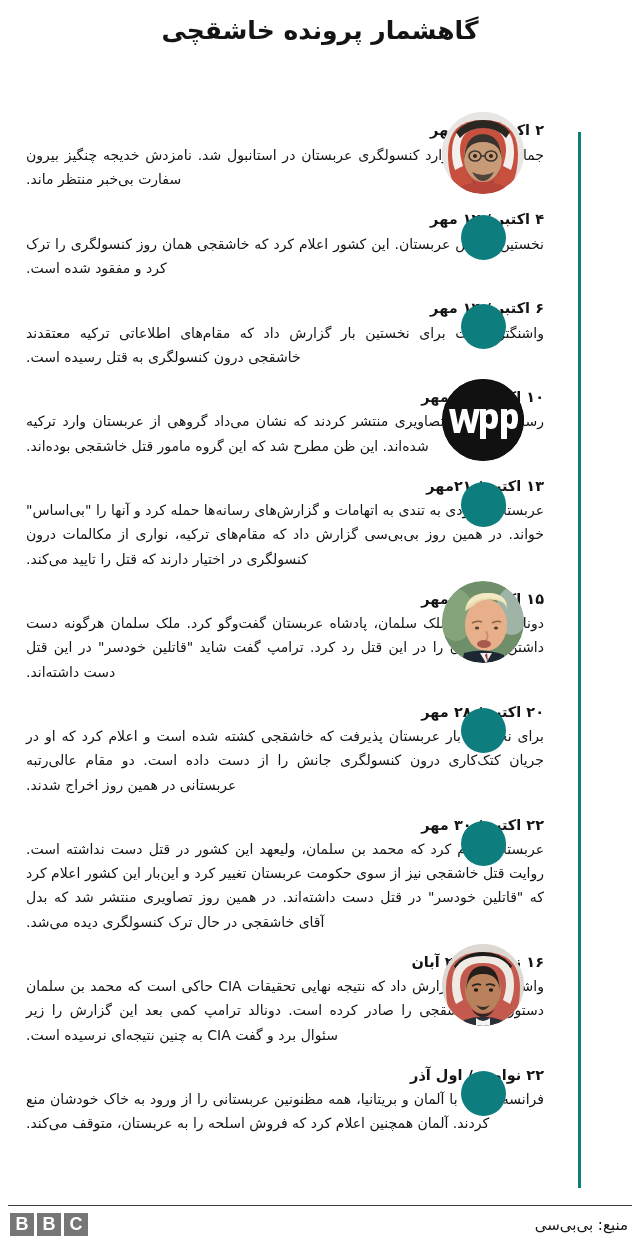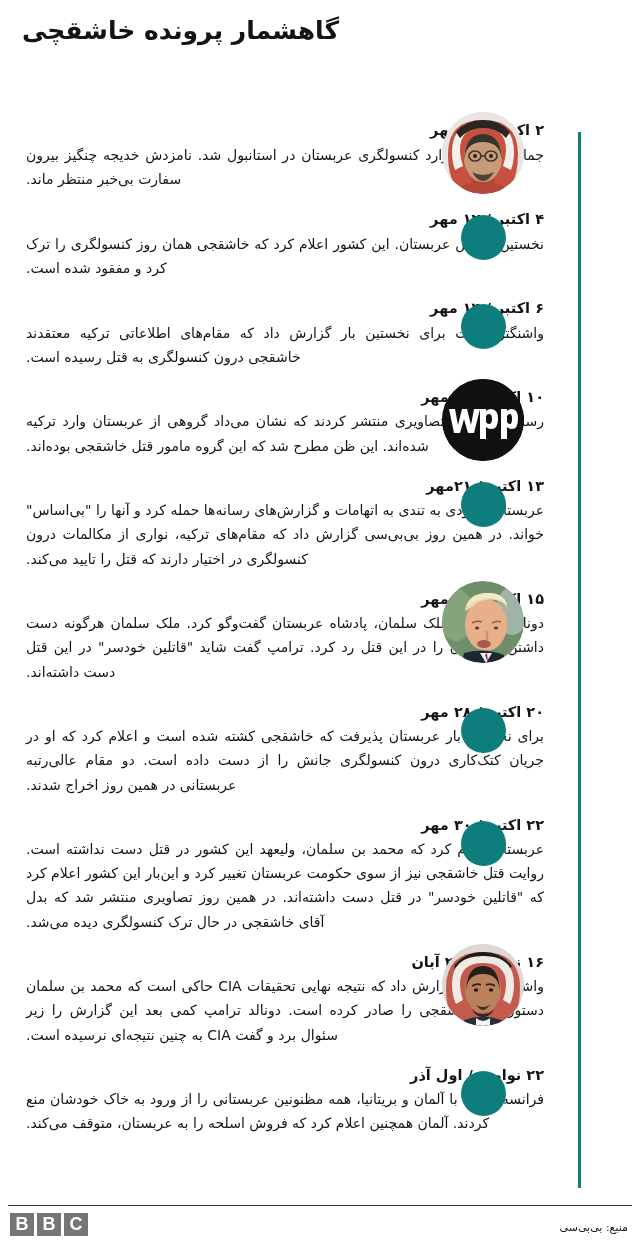--- a/index.html
+++ b/index.html
@@ -14,21 +14,21 @@
   }
   .page{
     position:relative;
     width:640px;height:1250px;
     box-sizing:border-box;
   }
 
   
   .header{
     padding:16px 22px 0 22px;
-    text-align:left;
+    text-align:center;
   }
   .title{
     font-size:25px;
     font-weight:bold;
     line-height:1.22;
     letter-spacing:0px;
     color:#141414;
     margin:0;
   }
   .subtitle{
@@ -116,21 +116,21 @@
     position:absolute;
     left:8px;right:8px;
     bottom:44px;
     height:1px;
     background:#3a3a3a;
   }
   .source{
     position:absolute;
     right:12px;
     bottom:16px;
-    font-size:11px;
+    font-size:15px;
     color:#141414;
     unicode-bidi:plaintext;
   }
   .bbc-logo{
     position:absolute;
     left:10px;
     bottom:14px;
     display:flex;
     gap:3px;
     direction:ltr;

